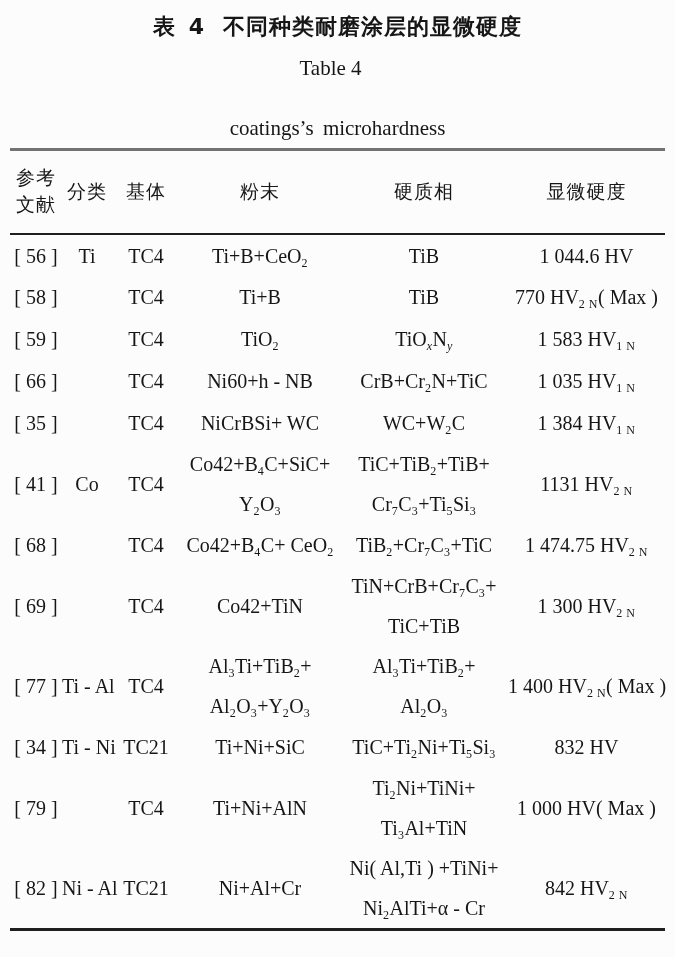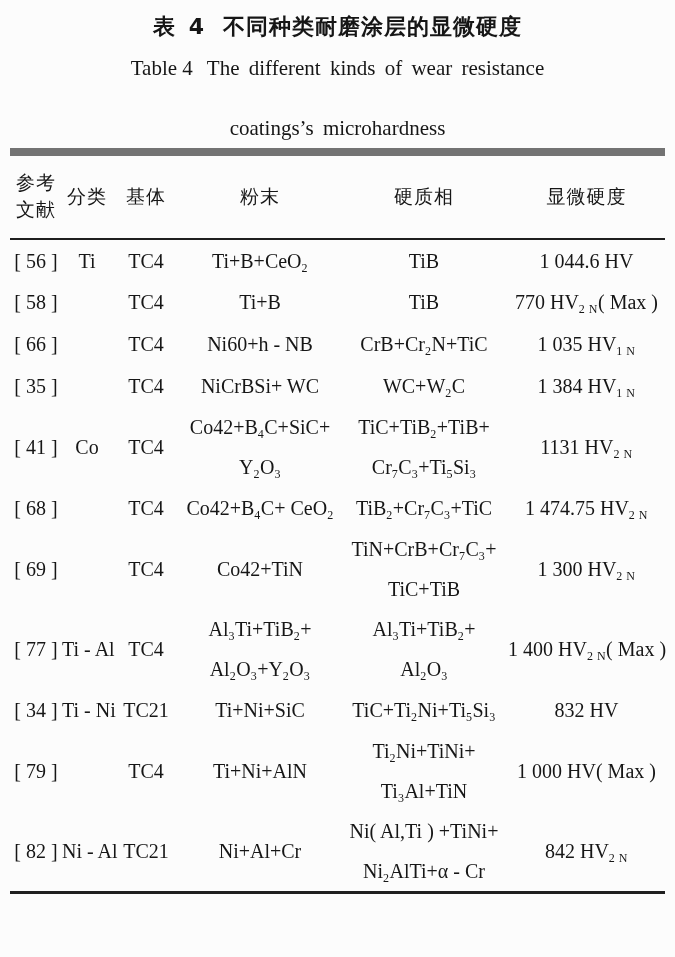--- a/index.html
+++ b/index.html
@@ -40,21 +40,21 @@
     font-size: 21px;
   }
   .title-en .gap-label { margin-right: 14px; }
   .title-en.line2 { height: 36px; margin-top: 24px; }
   .title-en .words { word-spacing: 4px; }
   table {
     width: 655px;
     margin: 2px 10px 0 10px;
     border-collapse: collapse;
     table-layout: fixed;
-    border-top: 8px solid #737373;
+    border-top: 3px solid #737373;
     border-bottom: 3px solid #1f1f1f;
   }
   th {
     height: 82px;
     font-weight: normal;
     font-size: 19px;
     line-height: 1.4;
     text-align: center;
     vertical-align: middle;
     border-bottom: 2px solid #1f1f1f;
@@ -84,21 +84,20 @@
 
 <div class="page">
 
   <div class="title-zh">
     <span class="gap-label">表 4</span>
     <span>不同种类耐磨涂层的显微硬度</span>
   </div>
 
   <div class="title-en line1">
     <span class="gap-label">Table 4</span>
-    <span class="words">The different kinds of wear resistance</span>
   </div>
 
   <div class="title-en line2">
     <span class="words">coatings’s microhardness</span>
   </div>
 
   <table>
     <colgroup>
       <col style="width:52px">
       <col style="width:50px">
@@ -128,20 +127,28 @@
         </tr>
         <tr>
           <td>[ 58 ]</td>
           <td></td>
           <td>TC4</td>
           <td>Ti+B</td>
           <td>TiB</td>
           <td>770 HV<sub>2 N</sub>( Max )</td>
         </tr>
         <tr>
+          <td>[ 59 ]</td>
+          <td></td>
+          <td>TC4</td>
+          <td>TiO<sub>2</sub></td>
+          <td>TiO<sub class="it">x</sub>N<sub class="it">y</sub></td>
+          <td>1 583 HV<sub>1 N</sub></td>
+        </tr>
+        <tr>
           <td>[ 66 ]</td>
           <td></td>
           <td>TC4</td>
           <td>Ni60+h - NB</td>
           <td>CrB+Cr<sub>2</sub>N+TiC</td>
           <td>1 035 HV<sub>1 N</sub></td>
         </tr>
         <tr>
           <td>[ 35 ]</td>
           <td></td>

